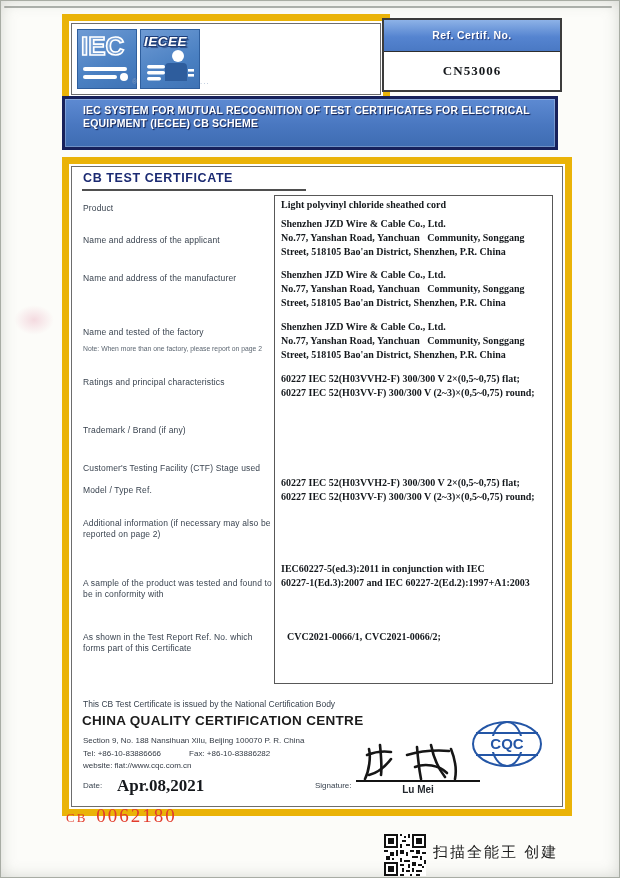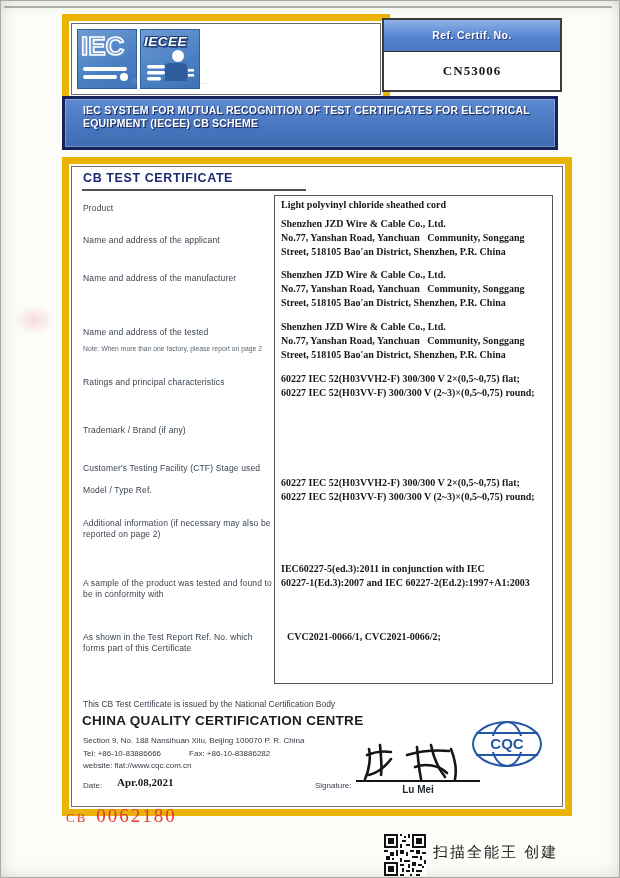--- a/index.html
+++ b/index.html
@@ -59,21 +59,21 @@
   .fnote  { position:absolute; left:14px; width:215px; font-size:6.8px; color:#5d6772; white-space:nowrap; }
   .fvalue { position:absolute; left:212px; width:264px; font-family:"Liberation Serif",serif; font-weight:bold;
     font-size:10px; color:#14181c; line-height:14px; white-space:pre-wrap; }
 
   .statement { position:absolute; left:14px; top:535px; font-size:8.5px; color:#39434f; }
   .ncb-name { position:absolute; left:13px; top:549px; font-size:13.5px; font-weight:bold; color:#1c1c1c; letter-spacing:.3px; }
   .ncb-line { position:absolute; left:14px; font-size:8px; color:#333a44; }
   .ncb-addr { top:572px; } .ncb-tel { top:585px; } .ncb-web { top:597px; }
   .ncb-tel .gap { display:inline-block; width:28px; }
   .date-label { position:absolute; left:14px; top:617px; font-size:8px; color:#39434f; }
-  .date-value { position:absolute; left:48px; top:612px; font-family:"Liberation Serif",serif; font-weight:bold; font-size:11px; color:#15181c; }
+  .date-value { position:absolute; left:48px; top:612px; font-family:"Liberation Serif",serif; font-weight:bold; font-size:17px; color:#15181c; }
   .sig-label { position:absolute; left:246px; top:617px; font-size:8px; color:#39434f; }
   .sig-scribble { position:absolute; left:286px; top:577px; }
   .sig-line { position:absolute; left:287px; top:616px; width:124px; border-top:2px solid #141414; }
   .sig-name { position:absolute; left:287px; top:620px; width:124px; text-align:center; font-weight:bold; font-size:10px; color:#23282e; }
   .cqc-logo { position:absolute; left:392px; top:551px; }
 
   
   .cb-line { position:absolute; left:66px; top:805px; color:#e23b2c; }
   .cb-prefix { font-family:"Liberation Serif",serif; font-size:13px; letter-spacing:2px; margin-right:9px; }
   .cb-digits { font-family:Liberation Serif, serif; font-size:19px; letter-spacing:2px; }
@@ -130,21 +130,21 @@
     <div class="flabel" style="top:71px">Name and address of the applicant</div>
     <div class="fvalue" style="top:53px">Shenzhen JZD Wire &amp; Cable Co., Ltd.
 No.77, Yanshan Road, Yanchuan   Community, Songgang
 Street, 518105 Bao'an District, Shenzhen, P.R. China</div>
 
     <div class="flabel" style="top:109px">Name and address of the manufacturer</div>
     <div class="fvalue" style="top:104px">Shenzhen JZD Wire &amp; Cable Co., Ltd.
 No.77, Yanshan Road, Yanchuan   Community, Songgang
 Street, 518105 Bao'an District, Shenzhen, P.R. China</div>
 
-    <div class="flabel" style="top:163px">Name and address of the tested</div>
+    <div class="flabel" style="top:163px">Name and tested of the factory</div>
     <div class="fnote" style="top:181px">Note: When more than one factory, please report on page 2</div>
     <div class="fvalue" style="top:156px">Shenzhen JZD Wire &amp; Cable Co., Ltd.
 No.77, Yanshan Road, Yanchuan   Community, Songgang
 Street, 518105 Bao'an District, Shenzhen, P.R. China</div>
 
     <div class="flabel" style="top:213px">Ratings and principal characteristics</div>
     <div class="fvalue" style="top:208px">60227 IEC 52(H03VVH2-F) 300/300 V 2×(0,5~0,75) flat;
 60227 IEC 52(H03VV-F) 300/300 V (2~3)×(0,5~0,75) round;</div>
 
     <div class="flabel" style="top:261px">Trademark / Brand (if any)</div>

